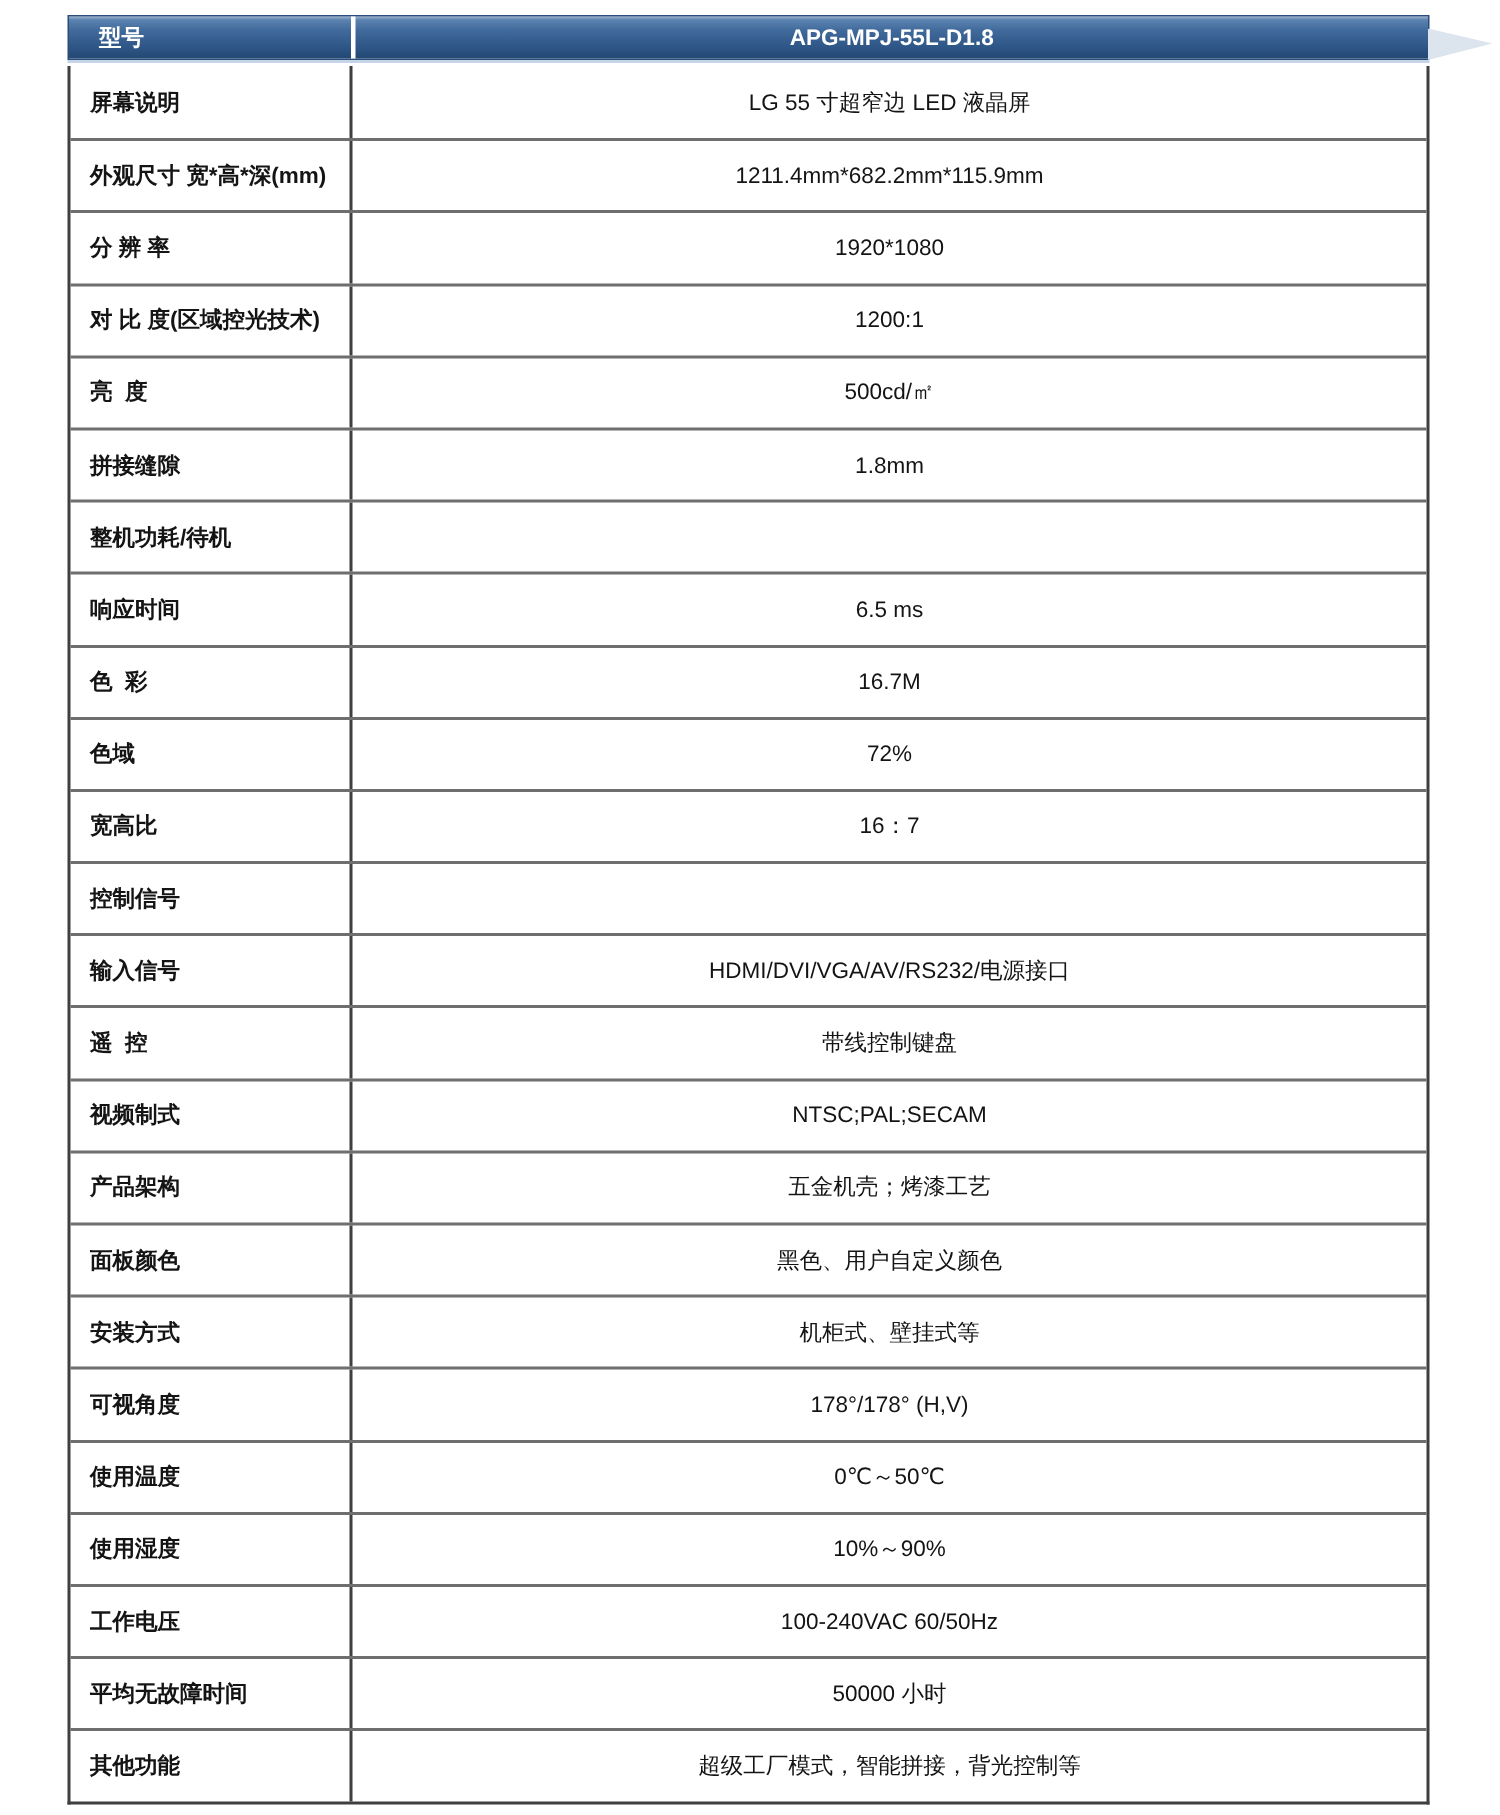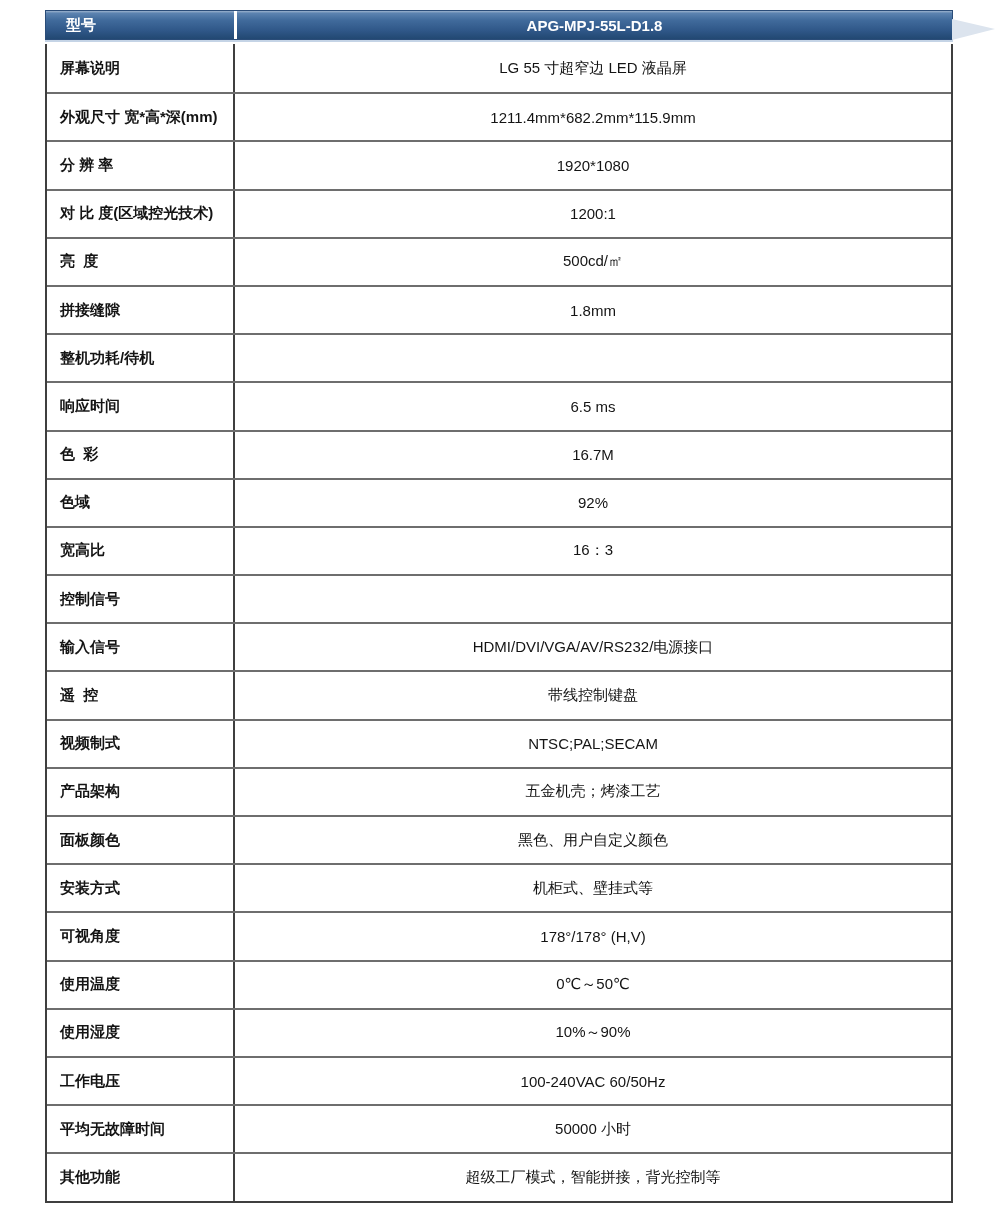--- a/index.html
+++ b/index.html
@@ -154,26 +154,26 @@
       <div class="cell-value">6.5 ms</div>
     </div>
 
     <div class="row">
       <div class="cell-label">色  彩</div>
       <div class="cell-value">16.7M</div>
     </div>
 
     <div class="row">
       <div class="cell-label">色域</div>
-      <div class="cell-value">92%</div>
+      <div class="cell-value">72%</div>
     </div>
 
     <div class="row">
       <div class="cell-label">宽高比</div>
-      <div class="cell-value">16：3</div>
+      <div class="cell-value">16：7</div>
     </div>
 
     <div class="row">
       <div class="cell-label">控制信号</div>
     </div>
 
     <div class="row">
       <div class="cell-label">输入信号</div>
       <div class="cell-value">HDMI/DVI/VGA/AV/RS232/电源接口</div>
     </div>

